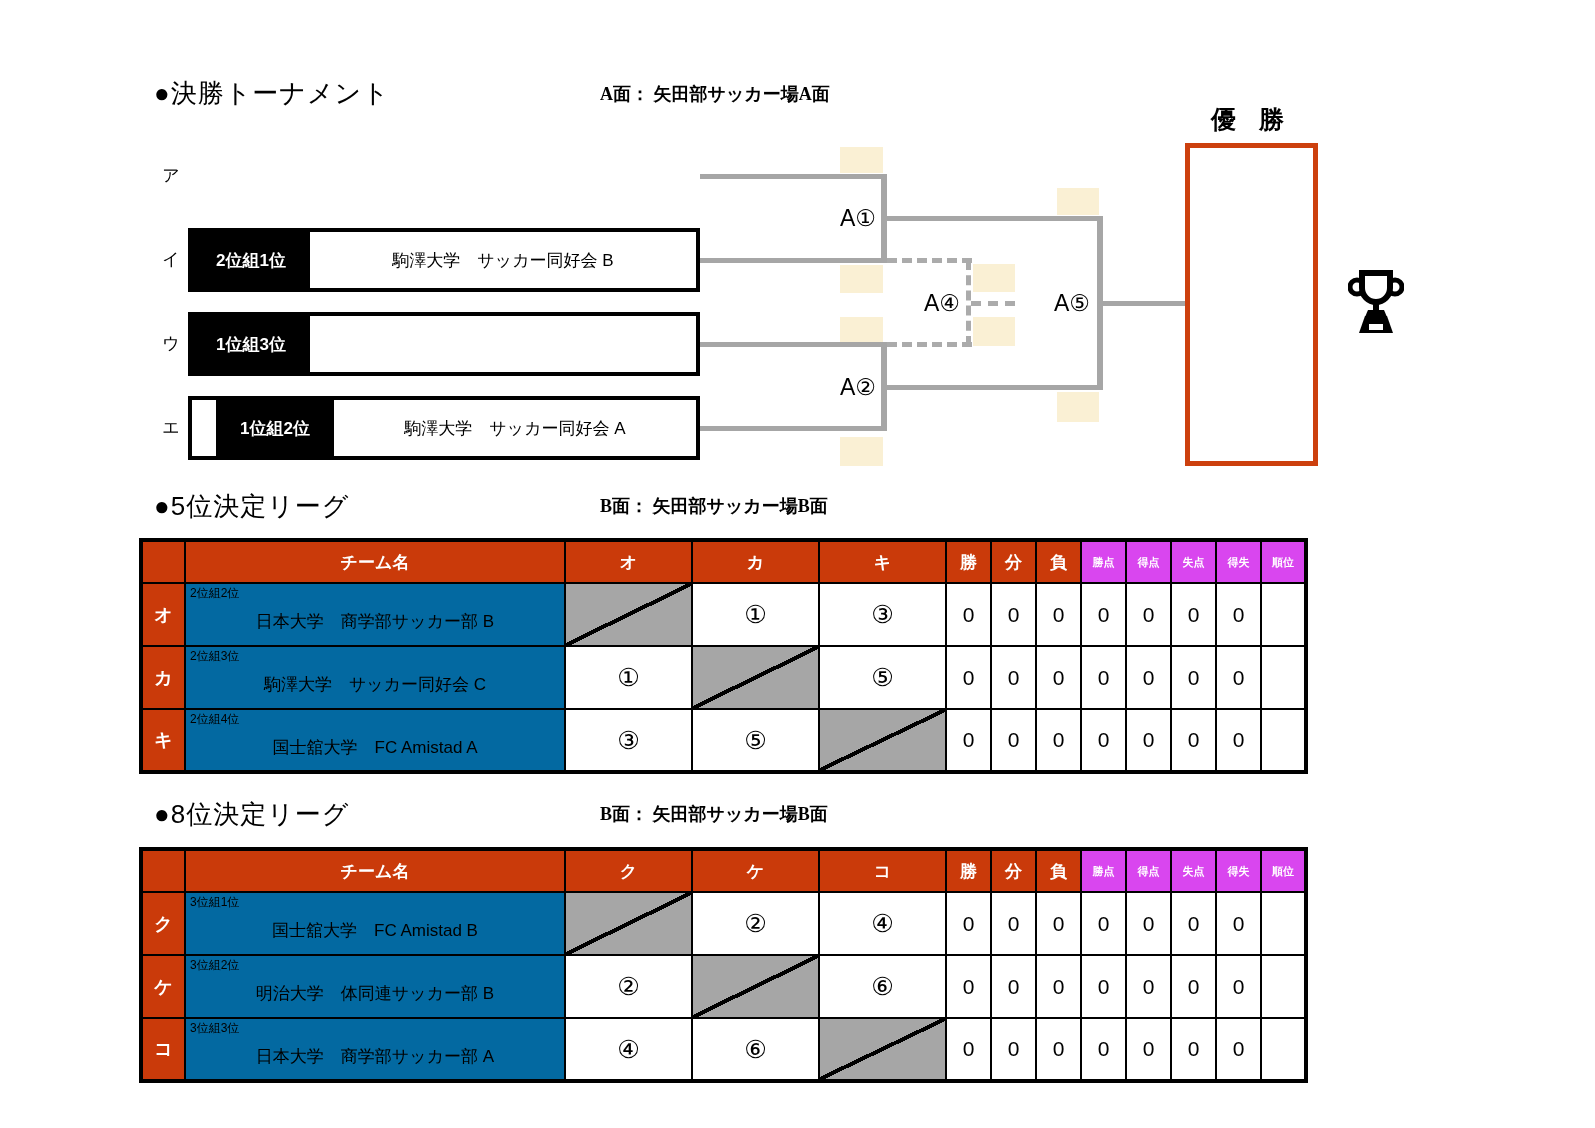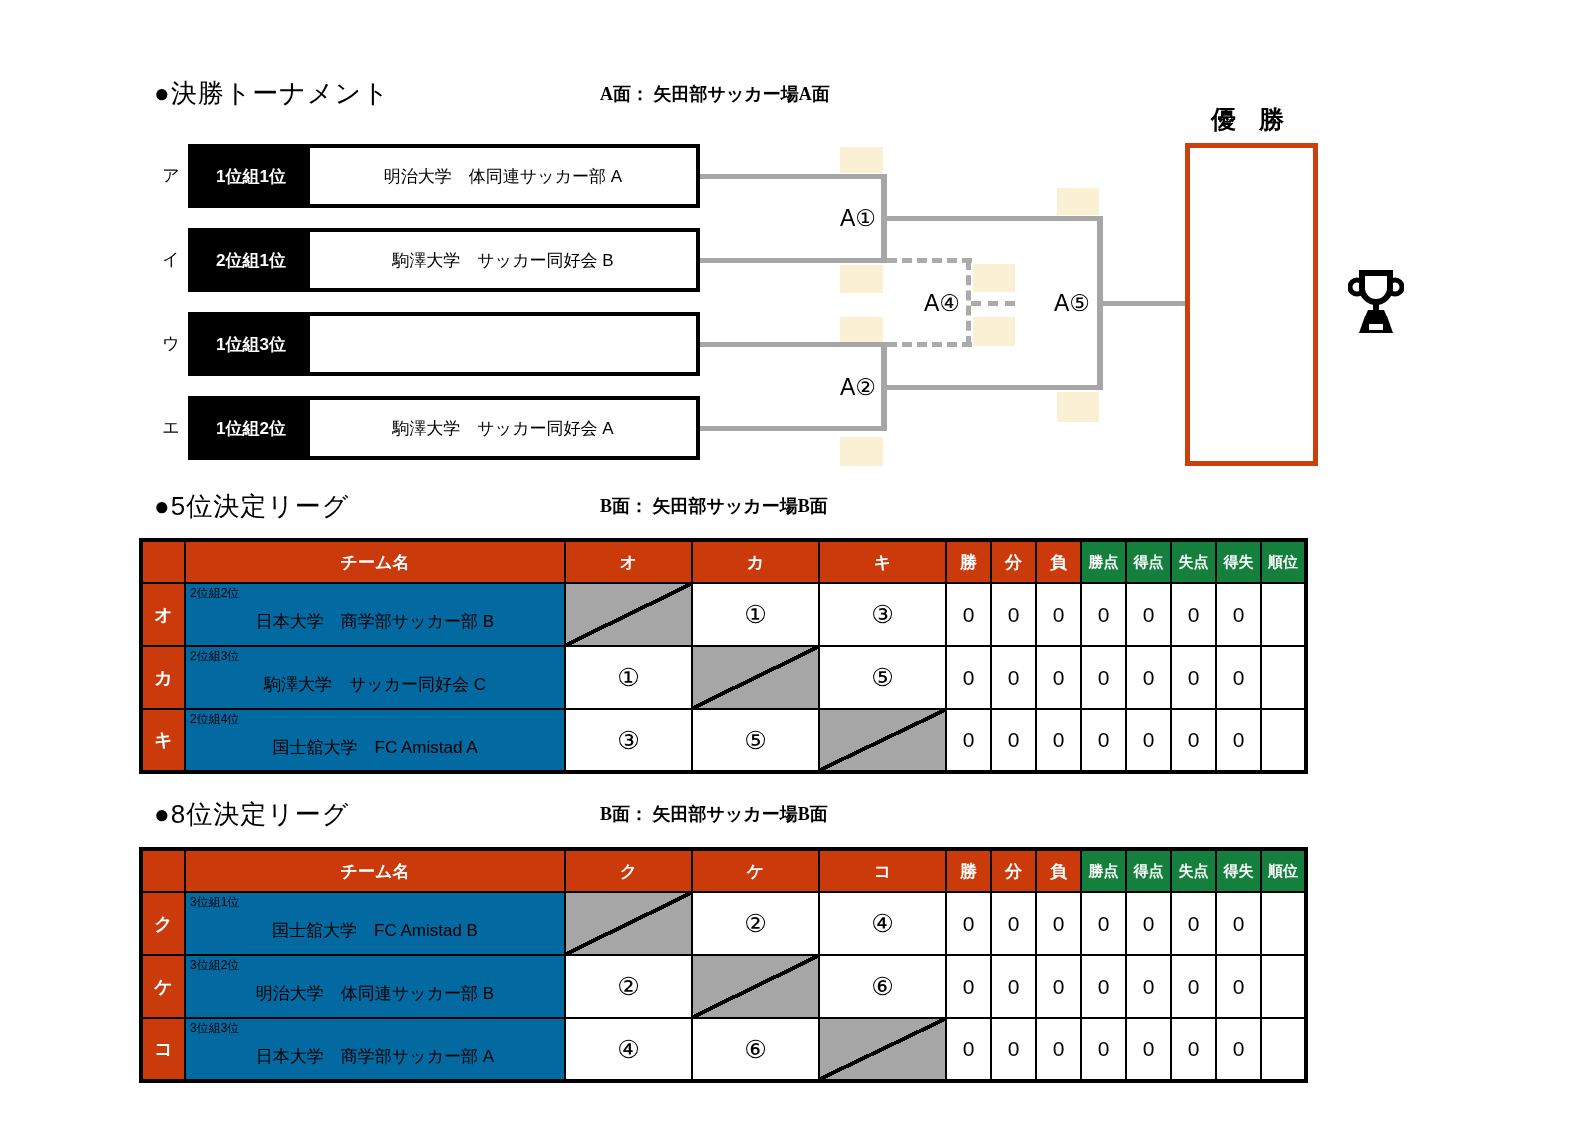--- a/index.html
+++ b/index.html
@@ -28,21 +28,21 @@
   .champ-box { position:absolute; left:1185px; top:143px; width:133px; height:323px; border:5px solid #cc400e; background:#fff; }
   .trophy { position:absolute; left:1348px; top:270px; }
 
   
   .league { position:absolute; left:139px; }
   table.lg { border-collapse:collapse; table-layout:fixed; width:1165px; border:4px solid #000; }
   table.lg th, table.lg td { border:2px solid #000; padding:0; overflow:hidden; }
   tr.hrow { height:43px; }
   tr.drow { height:63px; }
   th.hcell { background:#ca3a0a; color:#fff; font-weight:bold; font-size:17px; text-align:center; vertical-align:middle; }
-  th.hsmall { background:#15803d; color:#fff; font-weight:bold; font-size:15px; line-height:1.15; text-align:center; vertical-align:middle; word-break:break-all; padding:0 3px; }
+  th.hsmall { background:#d946ef; color:#fff; font-weight:bold; font-size:11px; line-height:1.15; text-align:center; vertical-align:middle; word-break:break-all; padding:0 3px; }
   td.letter { background:#ca3a0a; color:#fff; font-weight:bold; font-size:18px; text-align:center; vertical-align:middle; }
   td.namecell { position:relative; background:#0369a1; vertical-align:middle; }
   .seed { position:absolute; top:1px; left:4px; font-size:12px; color:#000; }
   .tname { display:block; text-align:center; margin-top:14px; font-size:17px; color:#000; }
   td.match { background:#fff; text-align:center; vertical-align:middle; font-size:25px; color:#000; }
   td.diag { background:linear-gradient(to bottom right, #a6a6a6 calc(50% - 2px), #000 calc(50% - 2px), #000 calc(50% + 2px), #a6a6a6 calc(50% + 2px)); }
   td.stat { background:#fff; text-align:center; vertical-align:middle; font-size:21px; color:#000; }
   td.rank { background:#fff; }
 </style>
 </head>
@@ -77,35 +77,31 @@
   <div class="lnd-h" style="left:887px;top:342px;width:85px;"></div>
   <div class="lnd-v" style="left:966px;top:260px;height:86px;"></div>
   <div class="lnd-h" style="left:971px;top:301px;width:44px;"></div>
 
   <div class="mlabel" style="left:796px;top:205px;">A①</div>
   <div class="mlabel" style="left:796px;top:374px;">A②</div>
   <div class="mlabel" style="left:880px;top:290px;">A④</div>
   <div class="mlabel" style="left:1010px;top:290px;">A⑤</div>
 
   <div class="b-letter" style="top:164px;">ア</div>
-  <div class="t-box" style="top:144px;">
-    <div class="t-seed">1位組1位</div>
-    <div class="t-name">明治大学　体同連サッカー部 A</div>
-  </div>
   <div class="b-letter" style="top:248px;">イ</div>
   <div class="t-box" style="top:228px;">
     <div class="t-seed">2位組1位</div>
     <div class="t-name">駒澤大学　サッカー同好会 B</div>
   </div>
   <div class="b-letter" style="top:332px;">ウ</div>
   <div class="t-box" style="top:312px;">
     <div class="t-seed">1位組3位</div>
   </div>
   <div class="b-letter" style="top:416px;">エ</div>
-  <div class="t-box" style="top:396px;">
+  <div class="t-box" style="top:396px;padding-left:24px;">
     <div class="t-seed">1位組2位</div>
     <div class="t-name">駒澤大学　サッカー同好会 A</div>
   </div>
 
   <div class="champ-label">優 勝</div>
   <div class="champ-box"></div>
   <div class="trophy">
     <svg width="56" height="66" viewBox="0 0 56 66">
       <circle cx="9" cy="17" r="7" fill="none" stroke="#000" stroke-width="5"></circle>
       <circle cx="47" cy="17" r="7" fill="none" stroke="#000" stroke-width="5"></circle>

